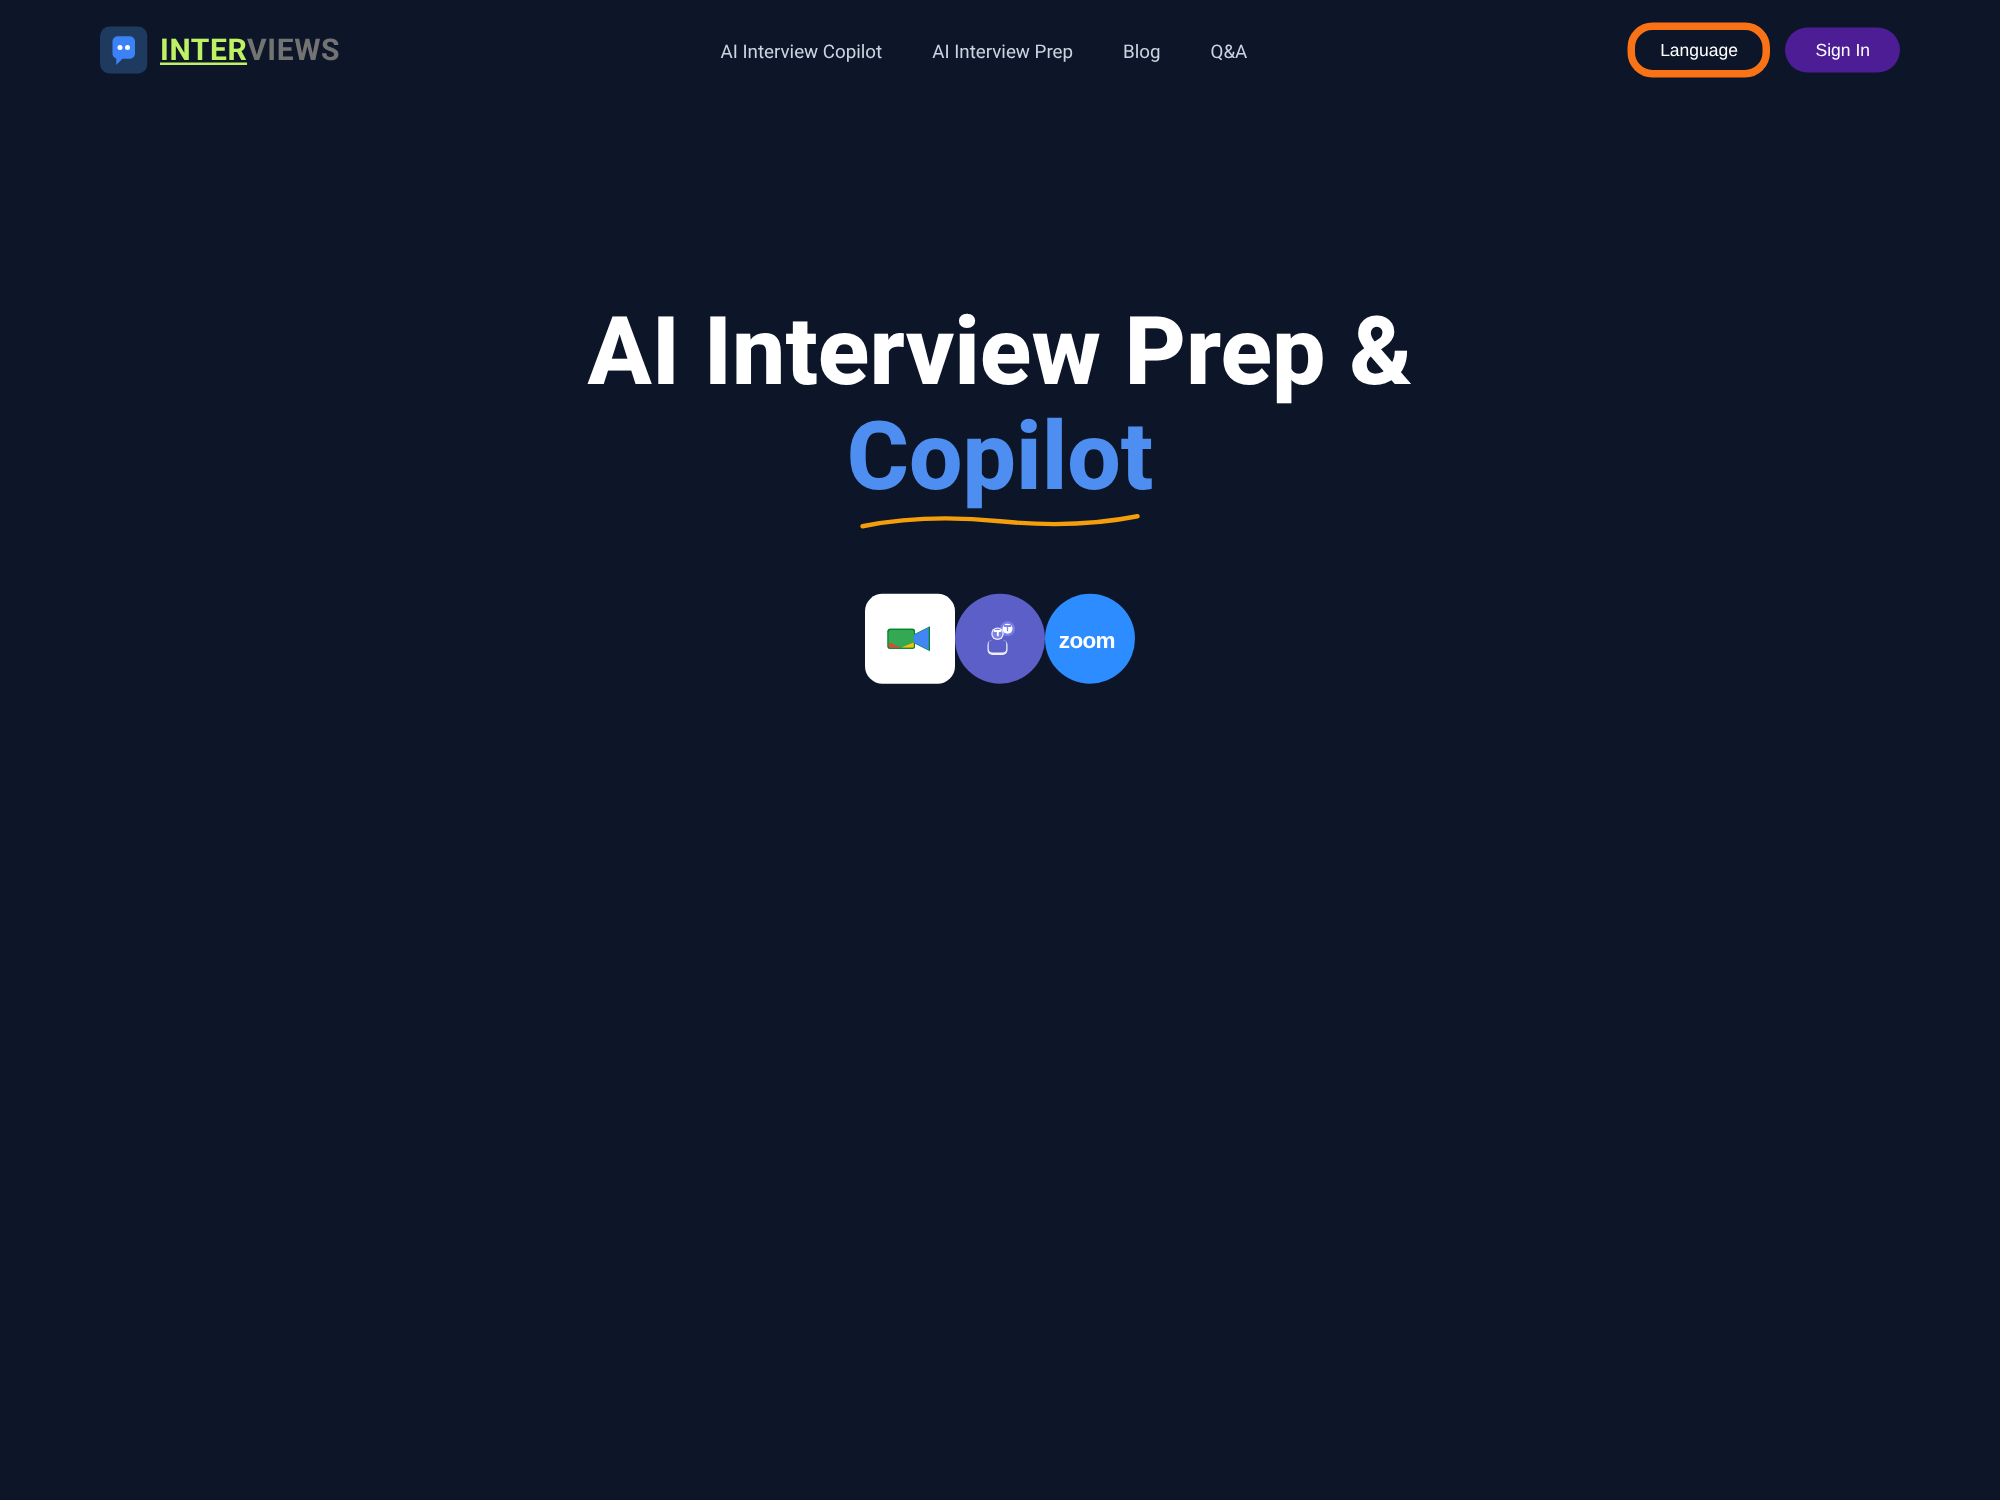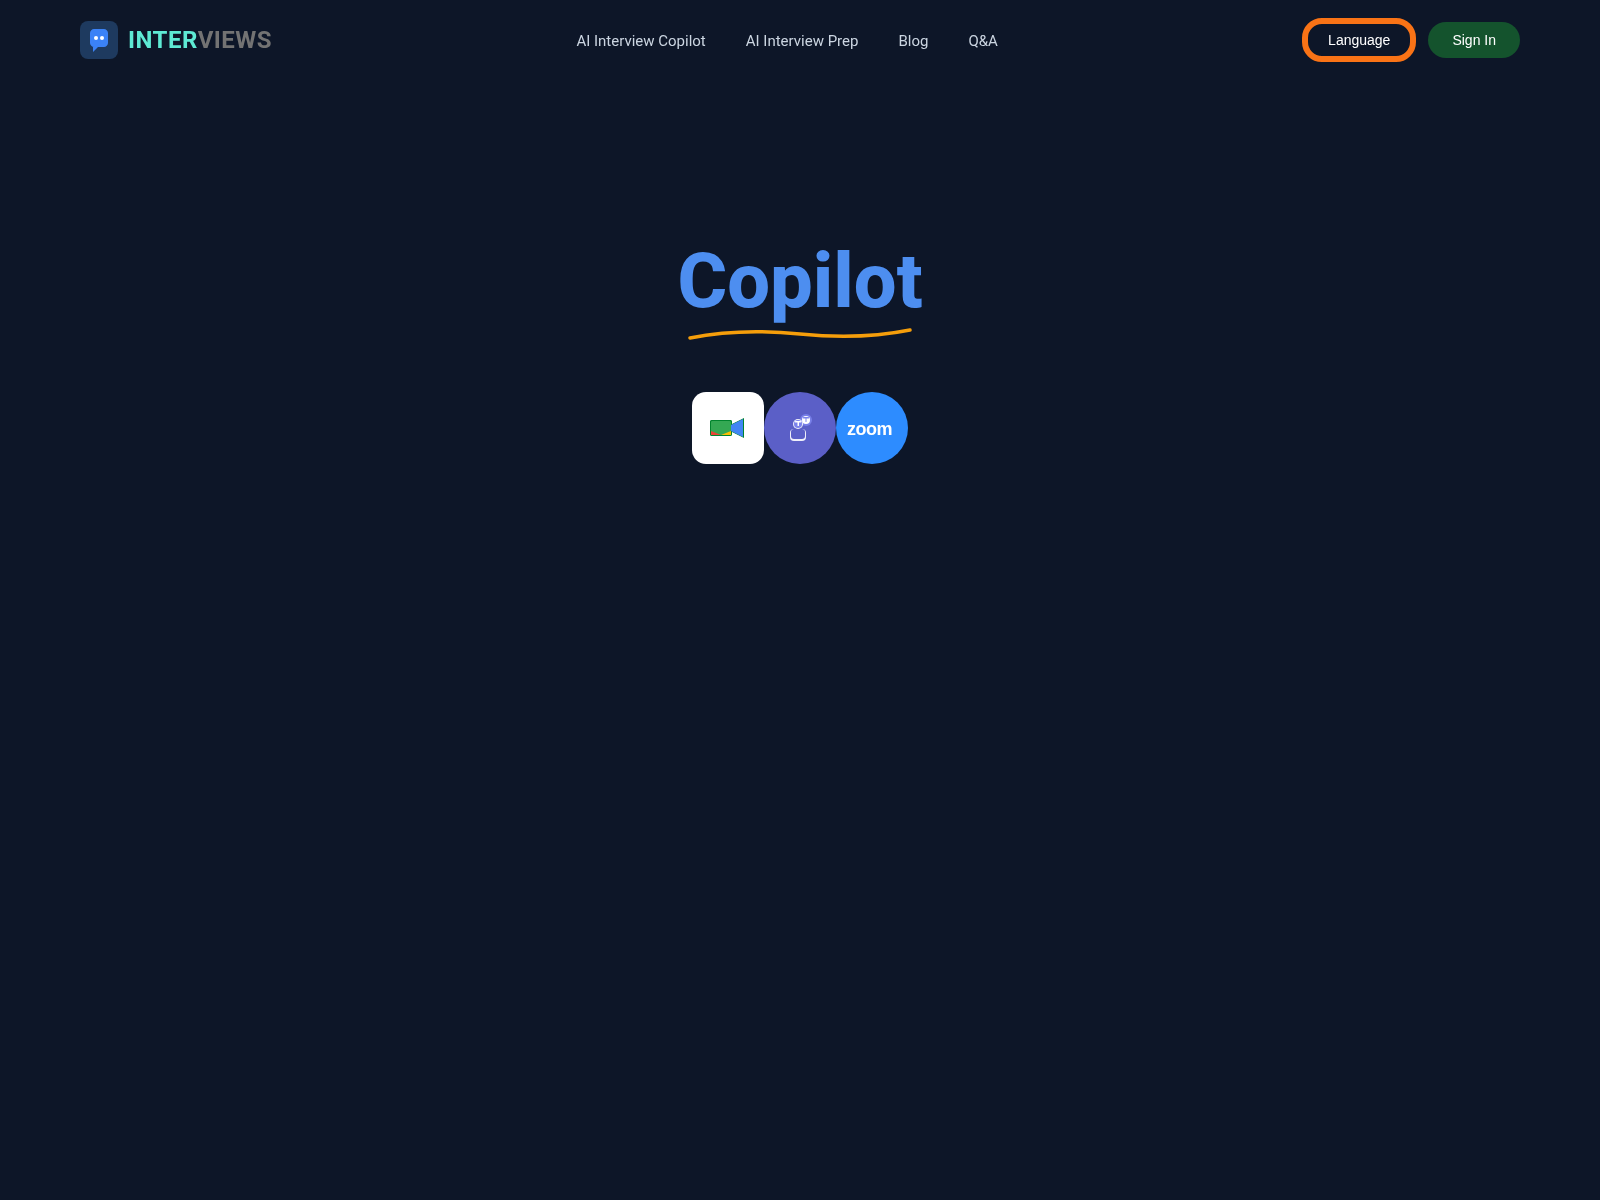--- a/index.html
+++ b/index.html
@@ -39,21 +39,22 @@
       height: 38px;
     }
 
     .logo-text {
       font-size: 24px;
       font-weight: 700;
       letter-spacing: 0.5px;
     }
 
     .logo-text .inter {
-      color: #5eead4;
+      color: #bef264;
+      text-decoration: underline;
     }
 
     .logo-text .views {
       color: #737373;
     }
 
     .nav-links {
       display: flex;
       align-items: center;
       gap: 40px;
@@ -79,21 +80,21 @@
       border: 6px solid #f97316;
       color: #ffffff;
       padding: 8px 20px;
       border-radius: 20px;
       font-size: 14px;
       cursor: pointer;
       font-weight: 500;
     }
 
     .btn-signin {
-      background-color: #14532d;
+      background-color: #4c1d95;
       border: none;
       color: #ffffff;
       padding: 10px 24px;
       border-radius: 20px;
       font-size: 14px;
       cursor: pointer;
       font-weight: 500;
     }
 
     
@@ -216,20 +217,21 @@
   </ul>
 
   <div class="nav-actions">
     <button class="btn-language">Language</button>
     <button class="btn-signin">Sign In</button>
   </div>
 </nav>
 
 <section class="hero">
   <h1 class="hero-title">
+    <span class="hero-title-line1">AI Interview Prep &amp;</span>
     <span class="hero-title-copilot">Copilot</span>
   </h1>
 
   <svg class="underline-svg" width="240" height="20" viewBox="0 0 240 20" fill="none" xmlns="http://www.w3.org/2000/svg">
     <path d="M10 14 Q60 4 120 10 Q180 16 230 6" stroke="#f59e0b" stroke-width="3.5" stroke-linecap="round" fill="none"></path>
   </svg>
 
 
   <div class="platform-icons">
 

